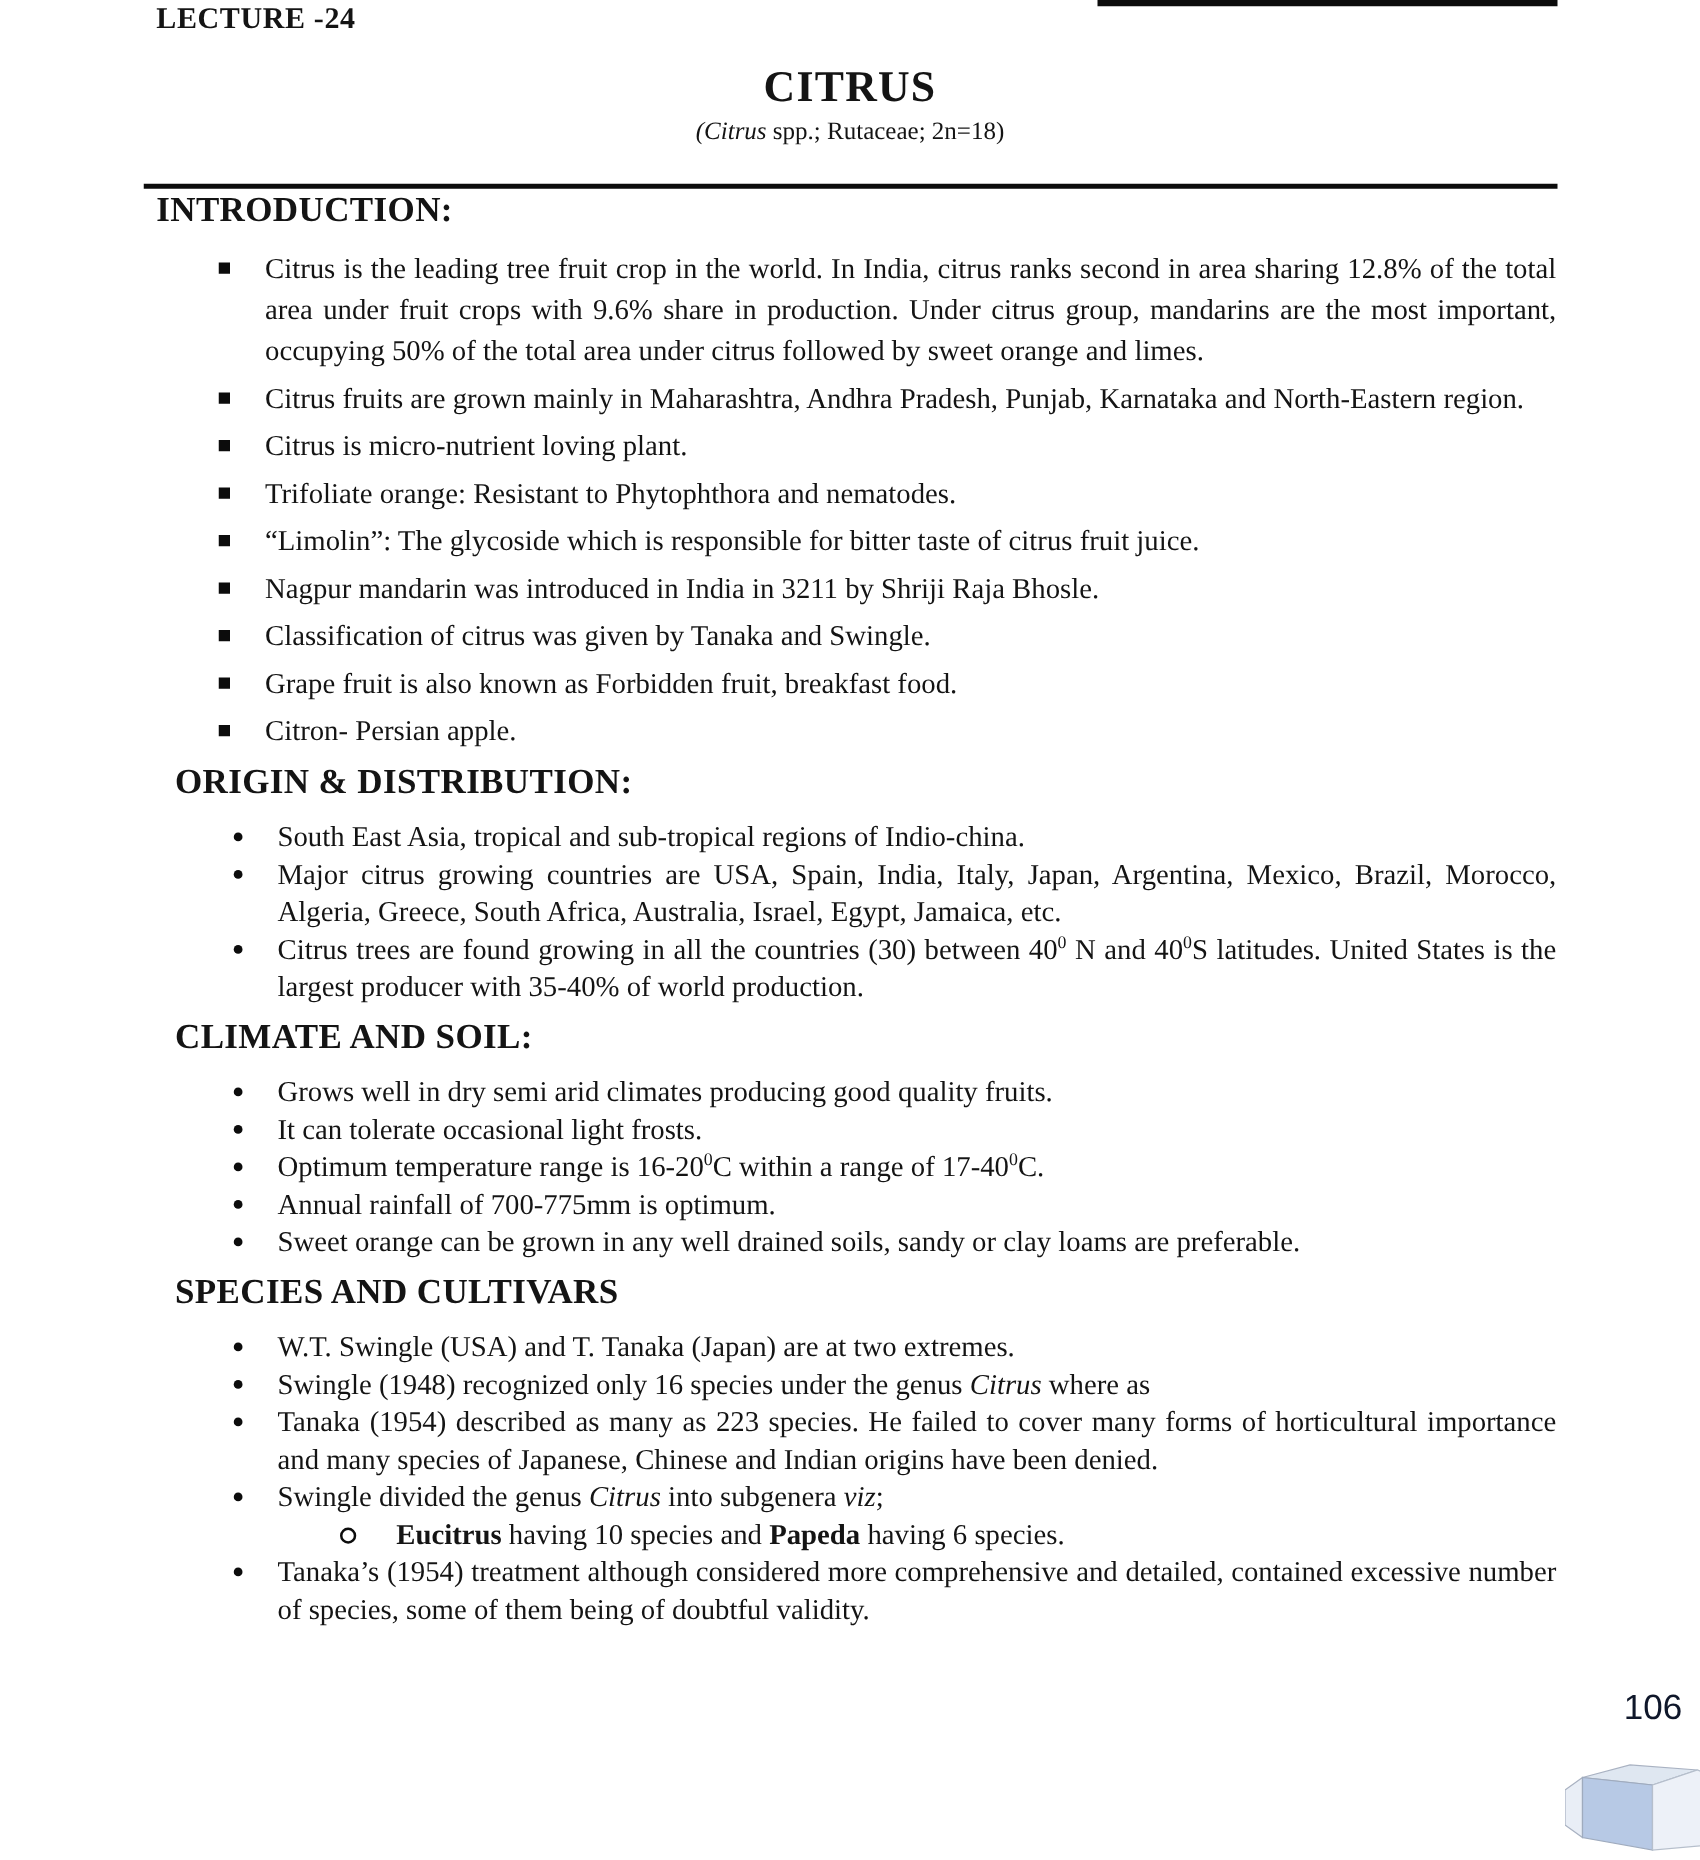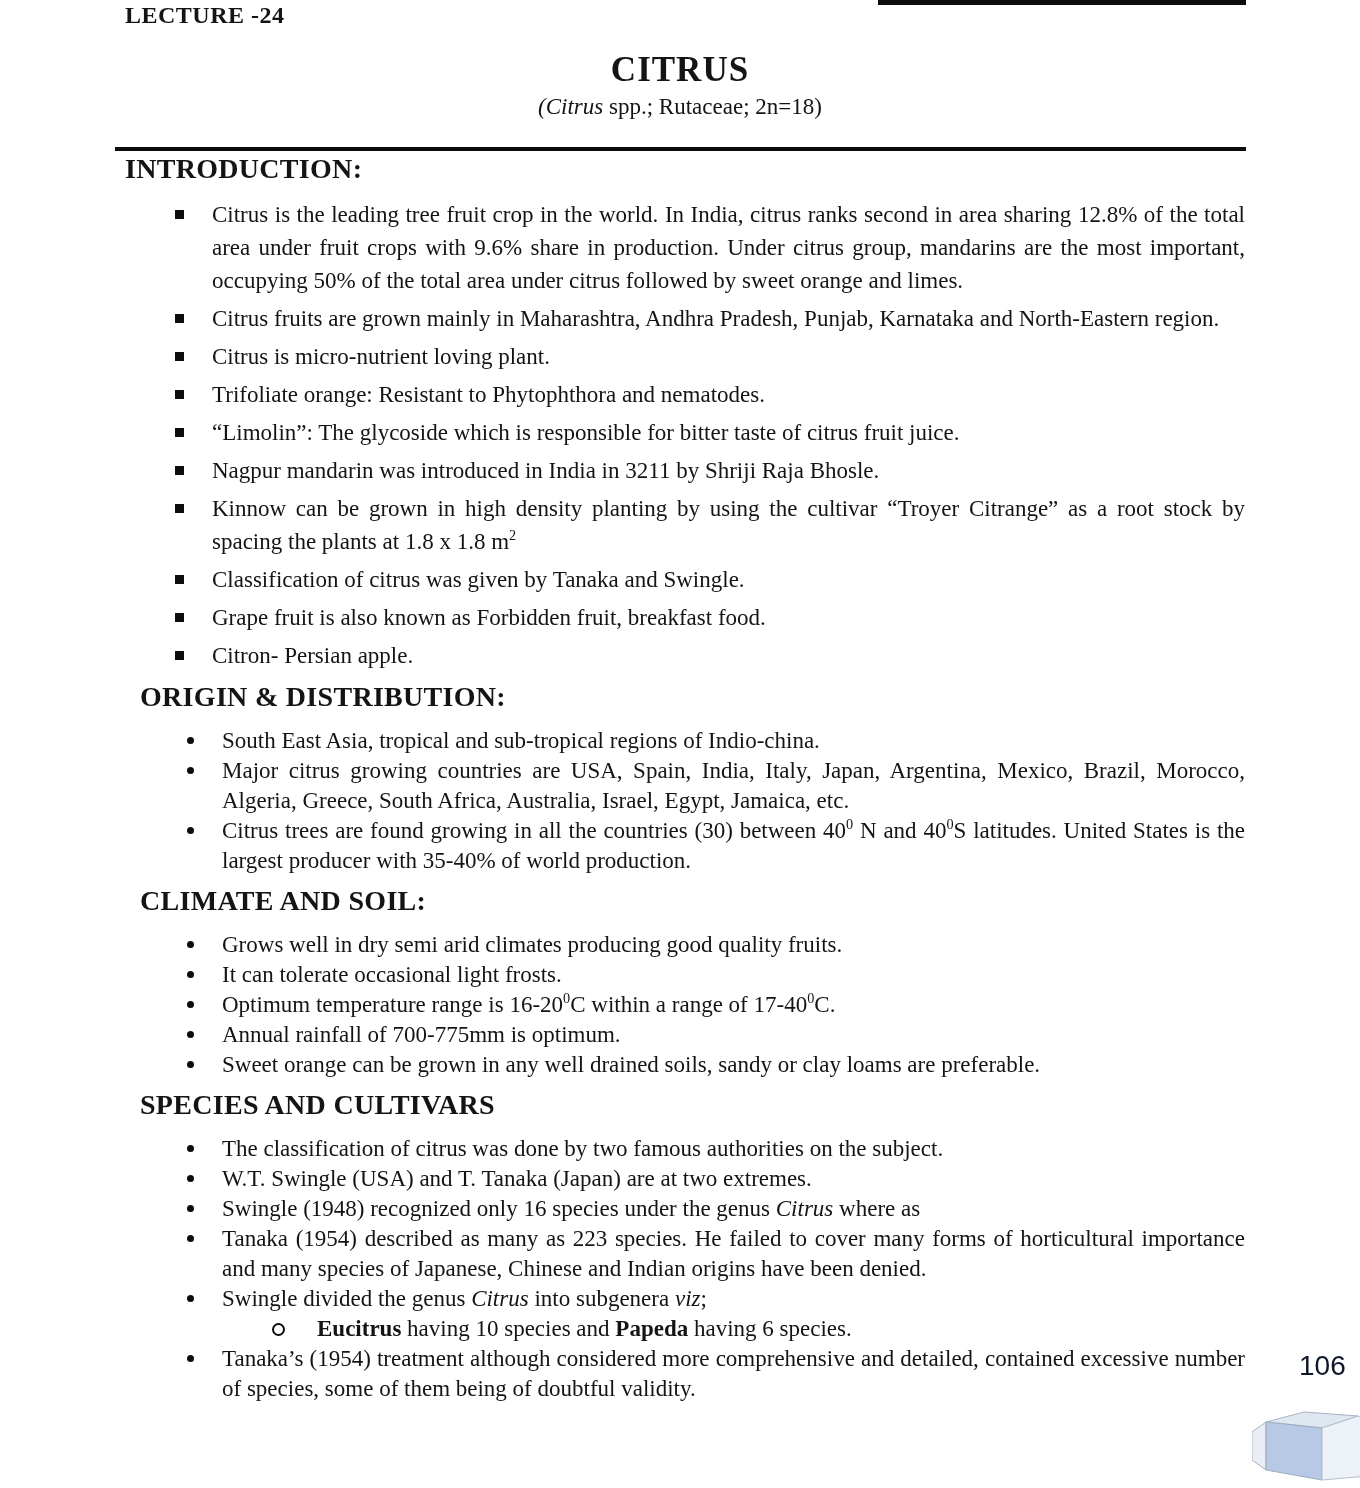--- a/index.html
+++ b/index.html
@@ -18,21 +18,21 @@
   .lecture-label {
     position: absolute; left: 125px; top: 2px;
     font-weight: bold; font-size: 24px; letter-spacing: 0.5px;
   }
   .doc-title {
     position: absolute; left: 0; top: 50px; width: 100%;
     text-align: center; font-weight: bold; font-size: 35px; letter-spacing: 1px;
   }
   .doc-subtitle {
     position: absolute; left: 0; top: 94px; width: 100%;
-    text-align: center; font-size: 23px;
+    text-align: center; font-size: 20px;
   }
   .title-rule {
     position: absolute; left: 115px; top: 147px;
     width: 1131px; height: 4px; background: #0c0c0c; border: none; margin: 0;
   }
   #sections {
     position: absolute; left: 125px; top: 154px; width: 1120px;
   }
   .doc-section.indented { padding-left: 15px; }
   .sec-heading {
@@ -106,24 +106,20 @@
       <div class="item">
         <span class="marker"></span>
         <span class="itext"><span>“Limolin”: The glycoside which is responsible for bitter taste of citrus fruit juice.</span></span>
       </div>
       <div class="item">
         <span class="marker"></span>
         <span class="itext"><span>Nagpur mandarin was introduced in India in 3211 by Shriji Raja Bhosle.</span></span>
       </div>
       <div class="item">
         <span class="marker"></span>
-        <span class="itext"><span>Kinnow can be grown in high density planting by using the cultivar “Troyer Citrange” as a root stock by spacing the plants at 1.8 x 1.8 m</span><span class="rs-sup">2</span></span>
-      </div>
-      <div class="item">
-        <span class="marker"></span>
         <span class="itext"><span>Classification of citrus was given by Tanaka and Swingle.</span></span>
       </div>
       <div class="item">
         <span class="marker"></span>
         <span class="itext"><span>Grape fruit is also known as Forbidden fruit, breakfast food.</span></span>
       </div>
       <div class="item">
         <span class="marker"></span>
         <span class="itext"><span>Citron- Persian apple.</span></span>
       </div>
@@ -161,24 +157,20 @@
         <span class="marker"></span>
         <span class="itext"><span>Annual rainfall of 700-775mm is optimum.</span></span>
       </div>
       <div class="item">
         <span class="marker"></span>
         <span class="itext"><span>Sweet orange can be grown in any well drained soils, sandy or clay loams are preferable.</span></span>
       </div>
     </section>
     <section class="doc-section bullet-disc indented">
       <h2 class="sec-heading">SPECIES AND CULTIVARS</h2>
-      <div class="item">
-        <span class="marker"></span>
-        <span class="itext"><span>The classification of citrus was done by two famous authorities on the subject.</span></span>
-      </div>
       <div class="item">
         <span class="marker"></span>
         <span class="itext"><span>W.T. Swingle (USA) and T. Tanaka (Japan) are at two extremes.</span></span>
       </div>
       <div class="item">
         <span class="marker"></span>
         <span class="itext"><span>Swingle (1948) recognized only 16 species under the genus </span><span class="rs-i">Citrus</span><span> where as</span></span>
       </div>
       <div class="item">
         <span class="marker"></span>

